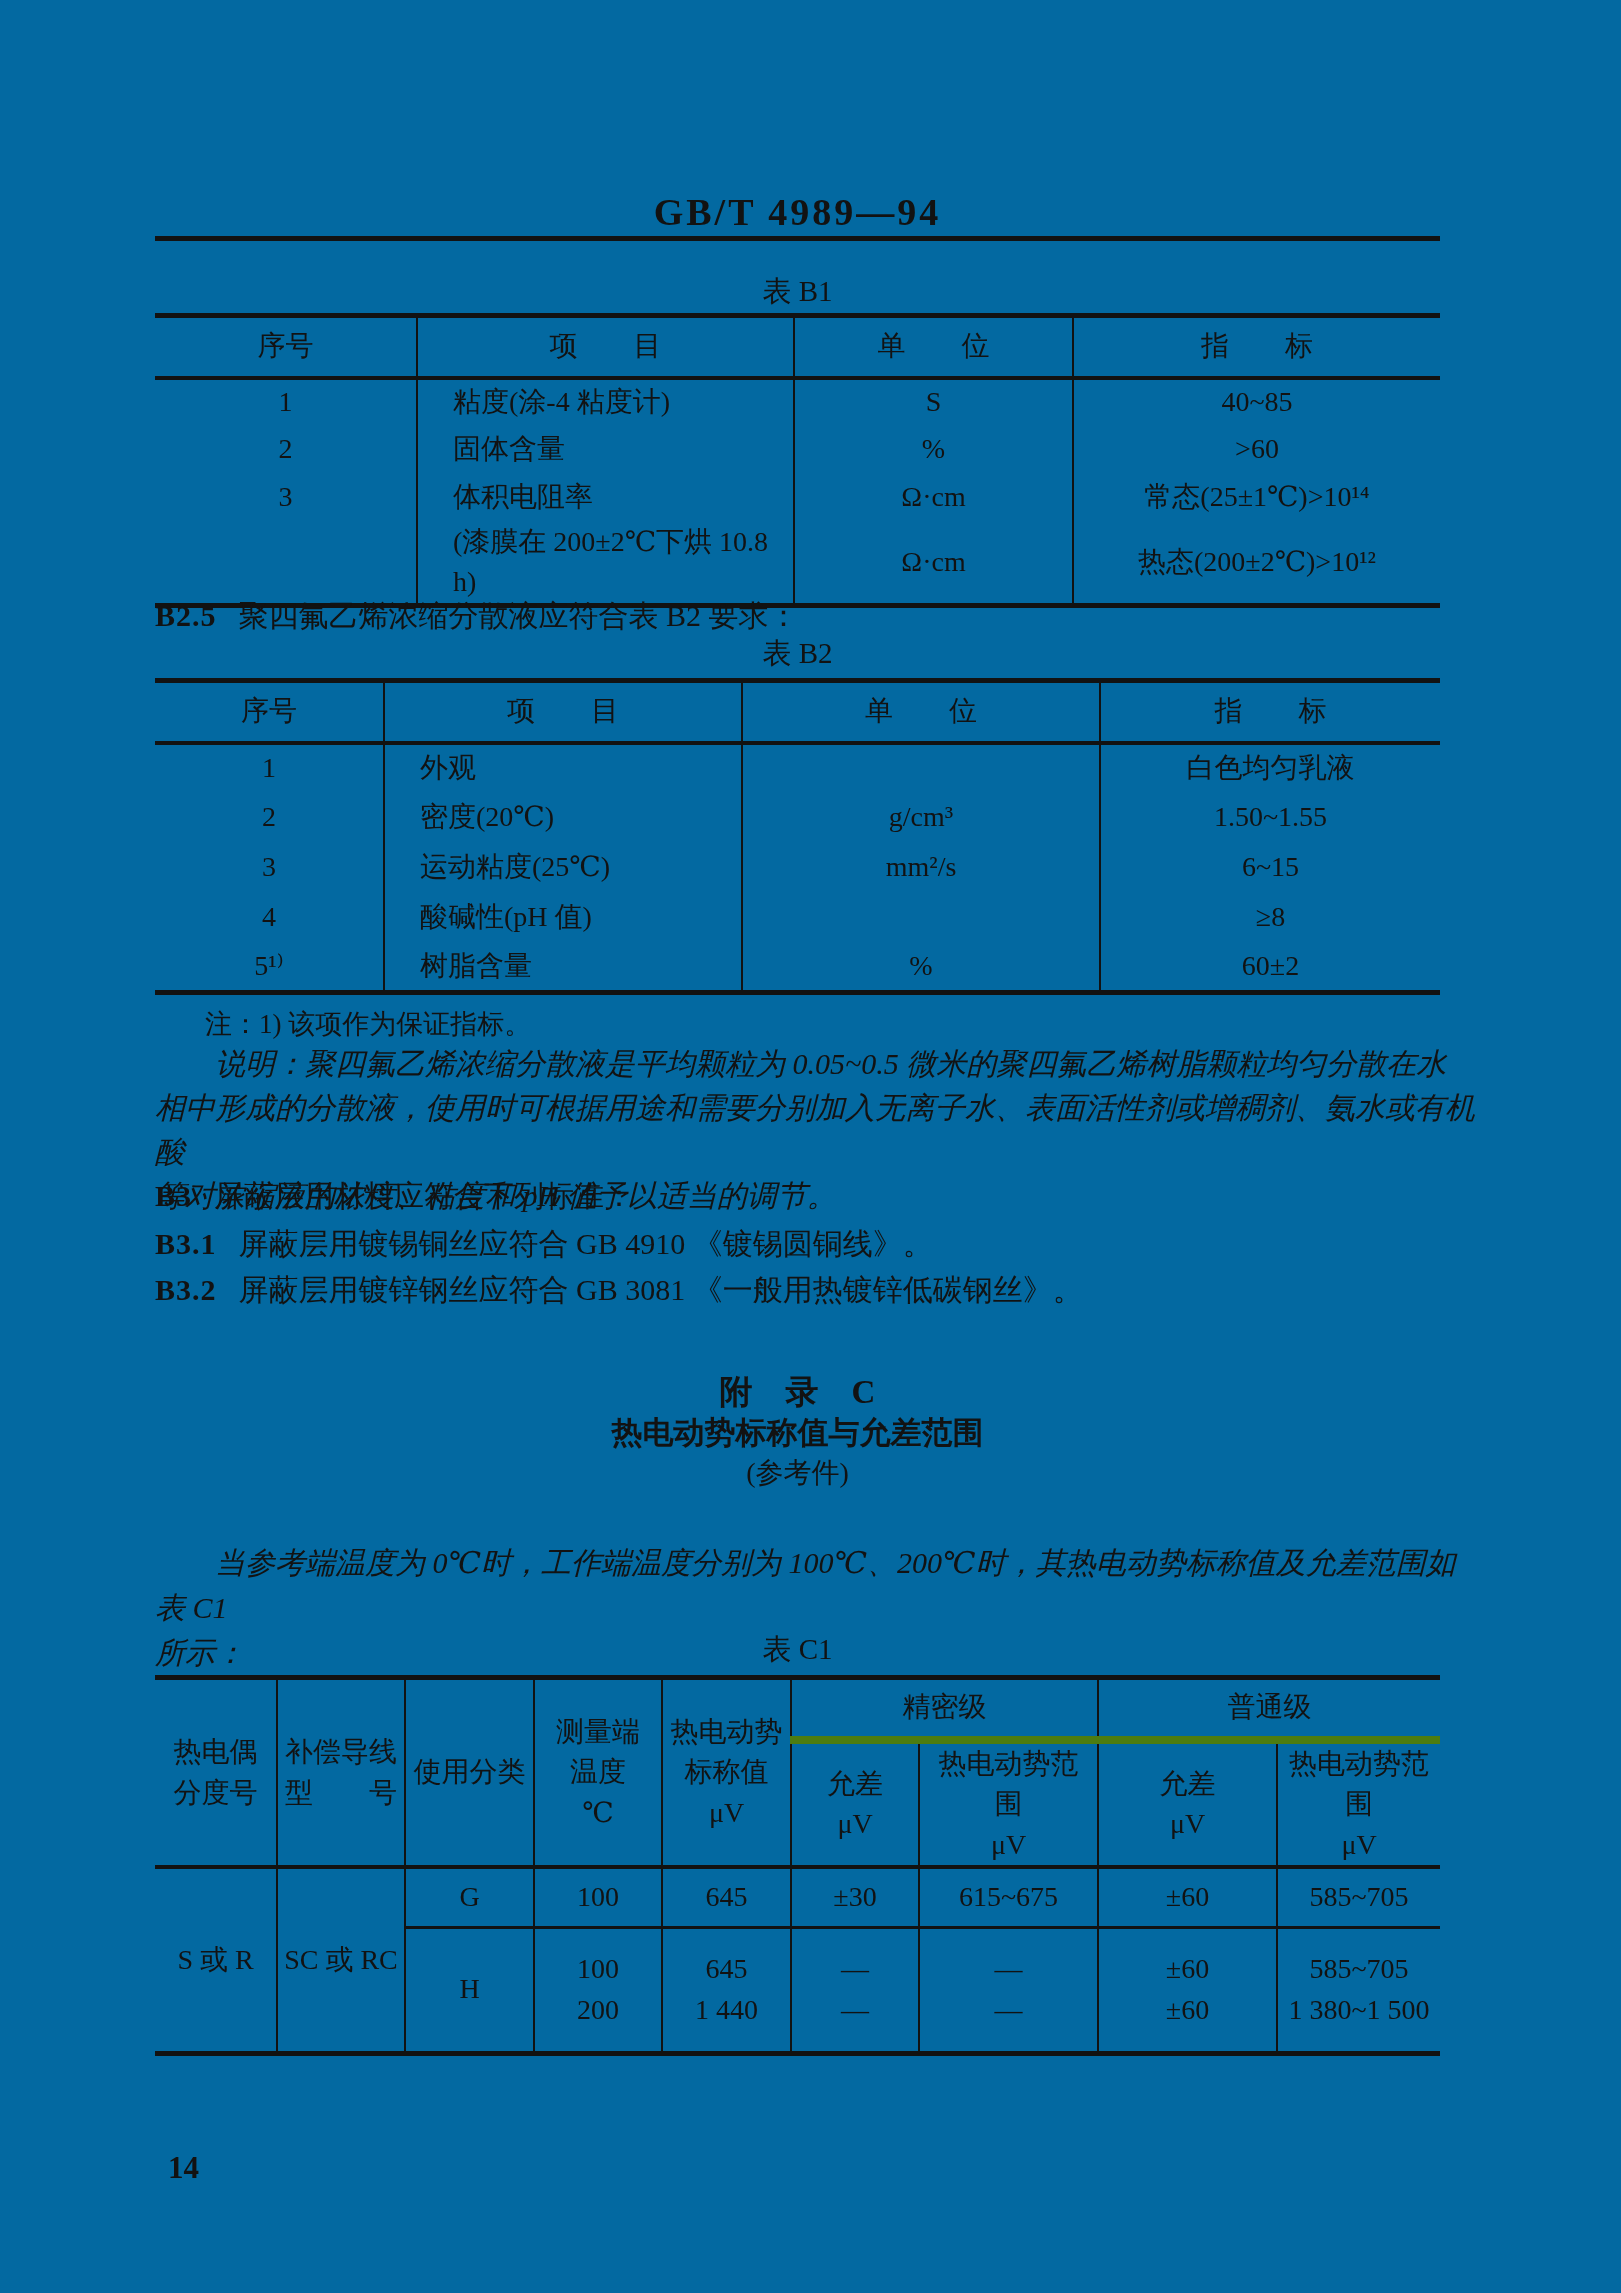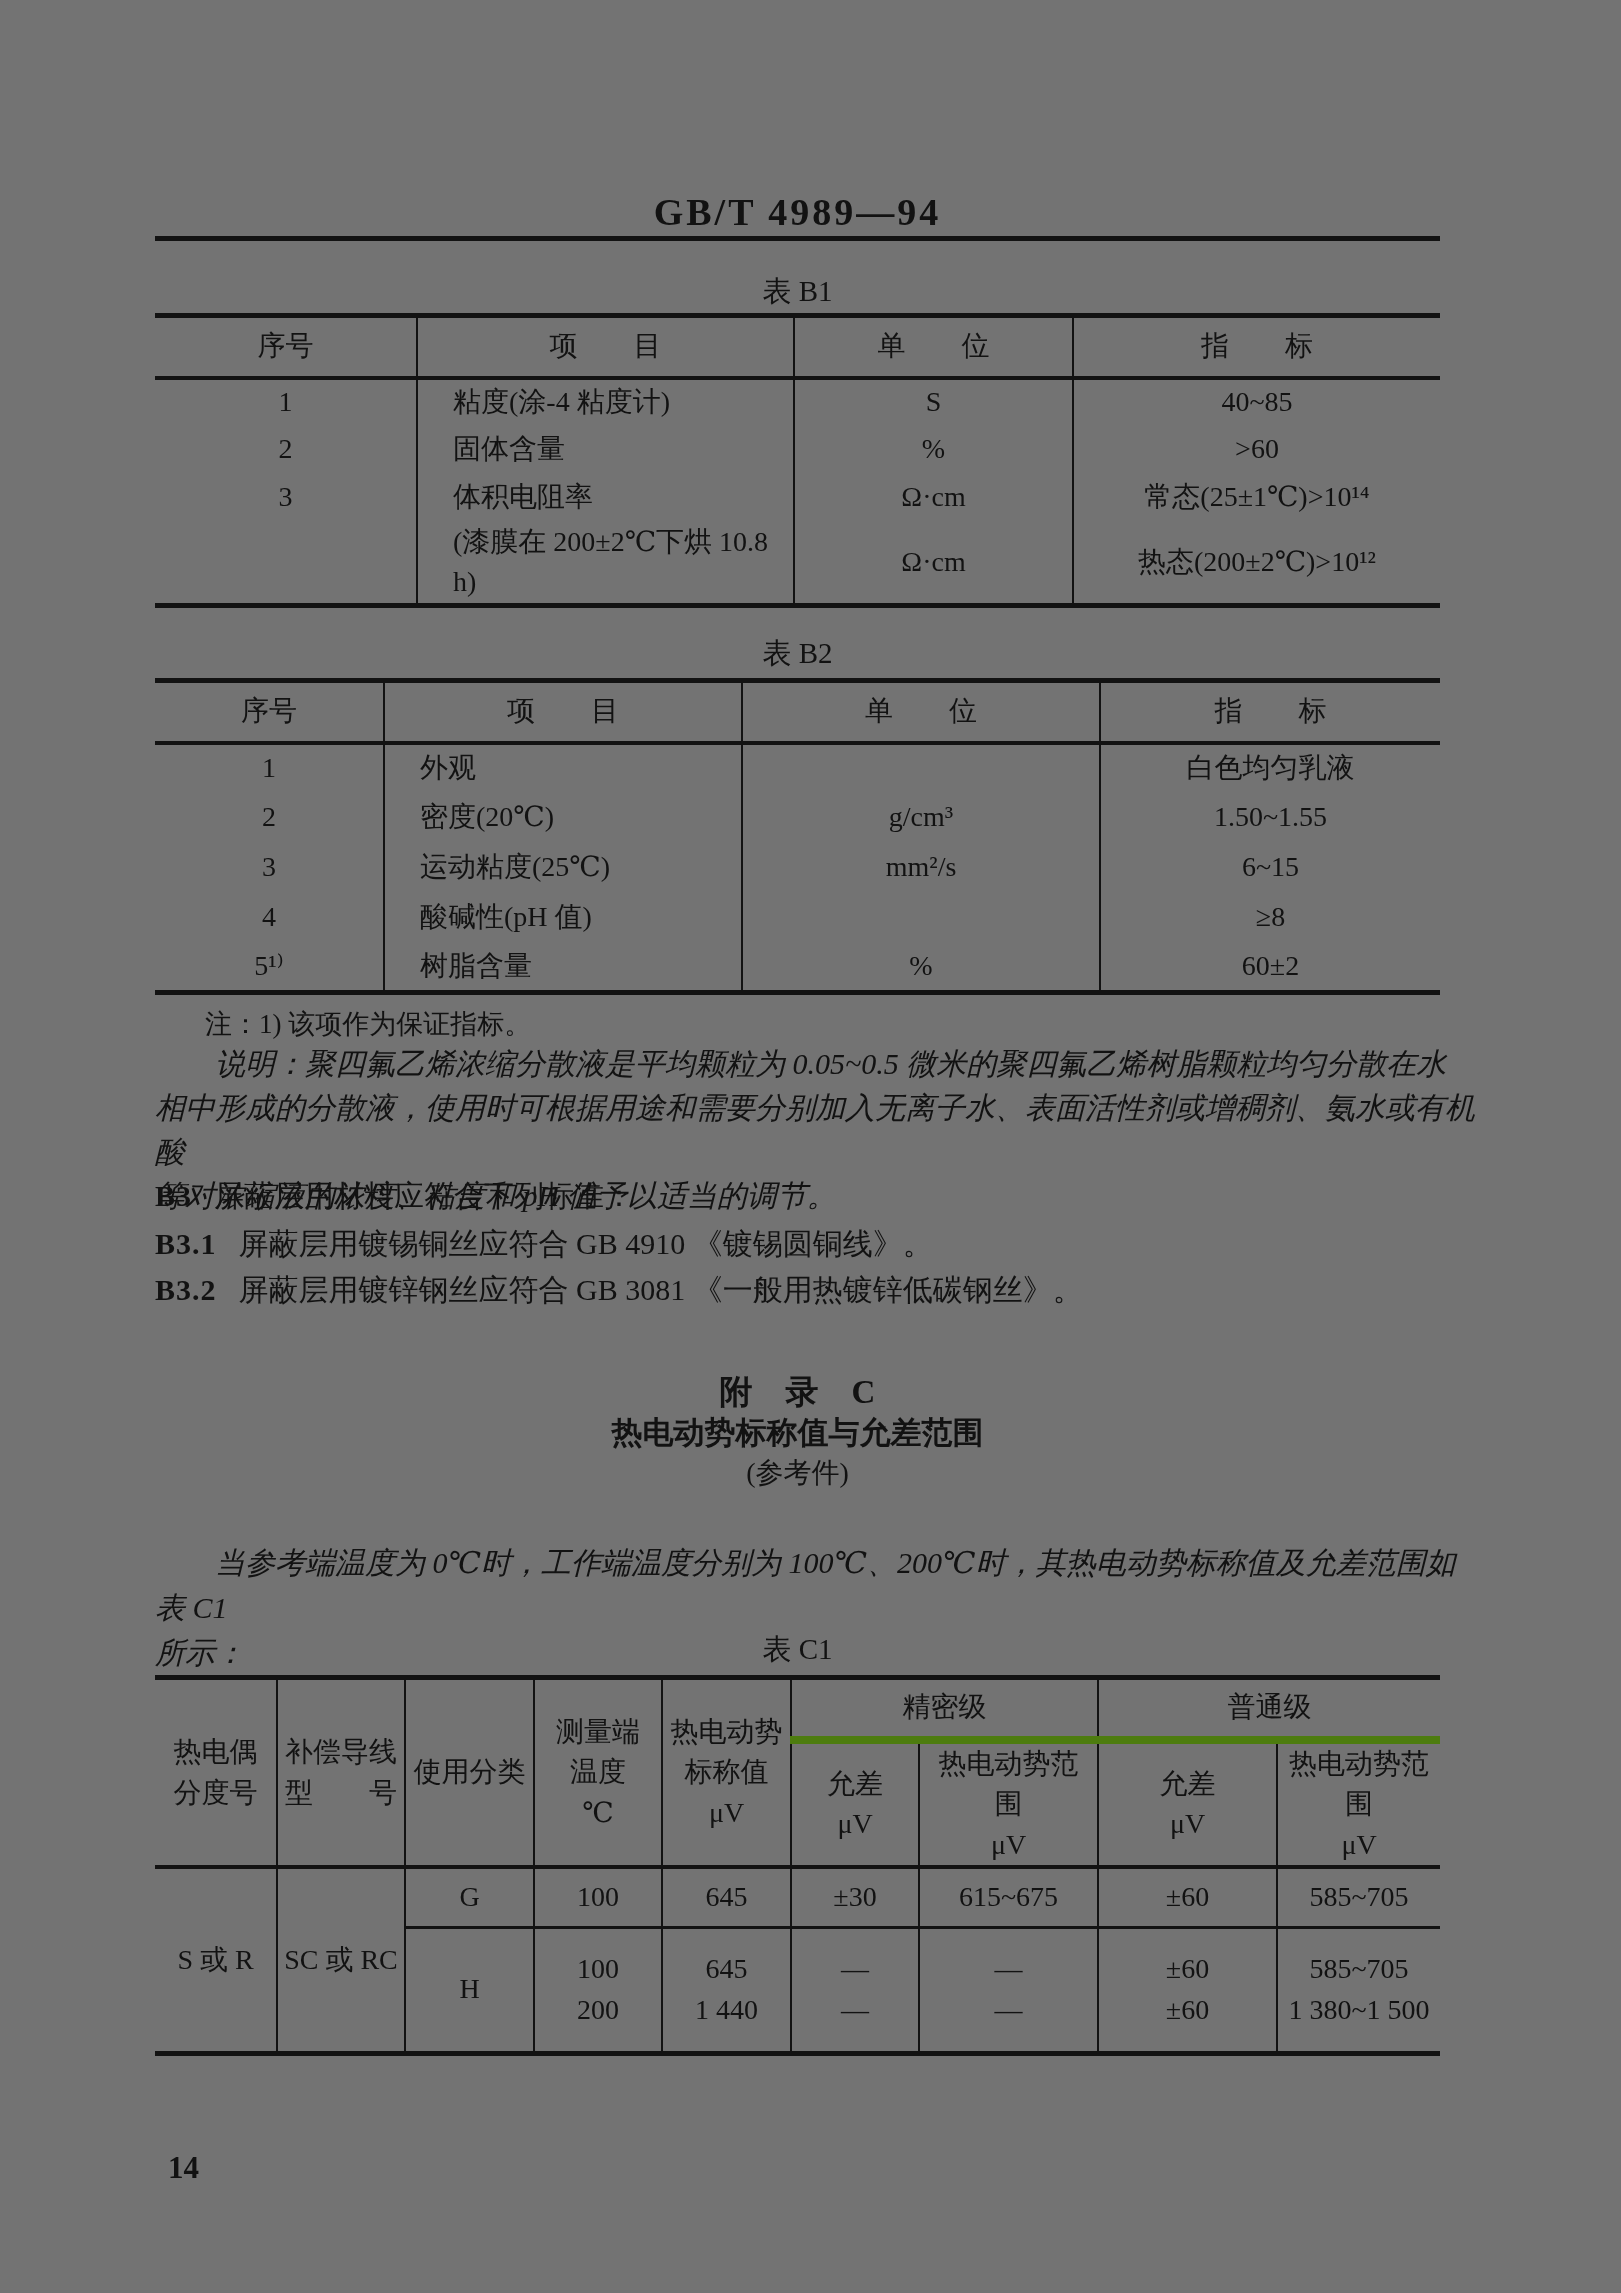--- a/index.html
+++ b/index.html
@@ -1,19 +1,19 @@
 <!DOCTYPE html>
 <html><head>
 <meta charset="utf-8">
 <style>
   html,body{margin:0;padding:0;background:#e8e8e8;}
   .page{
     position:relative;
     width:1621px;height:2293px;
-    background:#737373;
+    background:#0369a1;
     font-family:"Liberation Serif","DejaVu Serif",serif;
     color:#121212;
     overflow:hidden;
   }
   
   .cline{position:absolute;left:155px;width:1285px;text-align:center;}
 
   .doc-code{top:190px;font-size:38px;font-weight:bold;letter-spacing:3px;}
   .head-rule{position:absolute;left:155px;top:236px;width:1285px;height:5px;background:#121212;}
 
@@ -111,20 +111,23 @@
       </tr>
       <tr>
         <td></td>
         <td class="bl cell-left">(漆膜在 200±2℃下烘 10.8 h)</td>
         <td class="bl">Ω·cm</td>
         <td class="bl">热态(200±2℃)&gt;10¹²</td>
       </tr>
     </tbody>
   </table>
 
+  <div class="clause" style="top:596px">
+    <span class="clabel">B2.5</span><span>聚四氟乙烯浓缩分散液应符合表 B2 要求：</span>
+  </div>
 
   <div class="cline tcaption" style="top:634px">表 B2</div>
   <table class="tbl b2">
     <colgroup>
         <col style="width:229px">
         <col style="width:358px">
         <col style="width:358px">
         <col style="width:340px">
       </colgroup>
     <thead>

